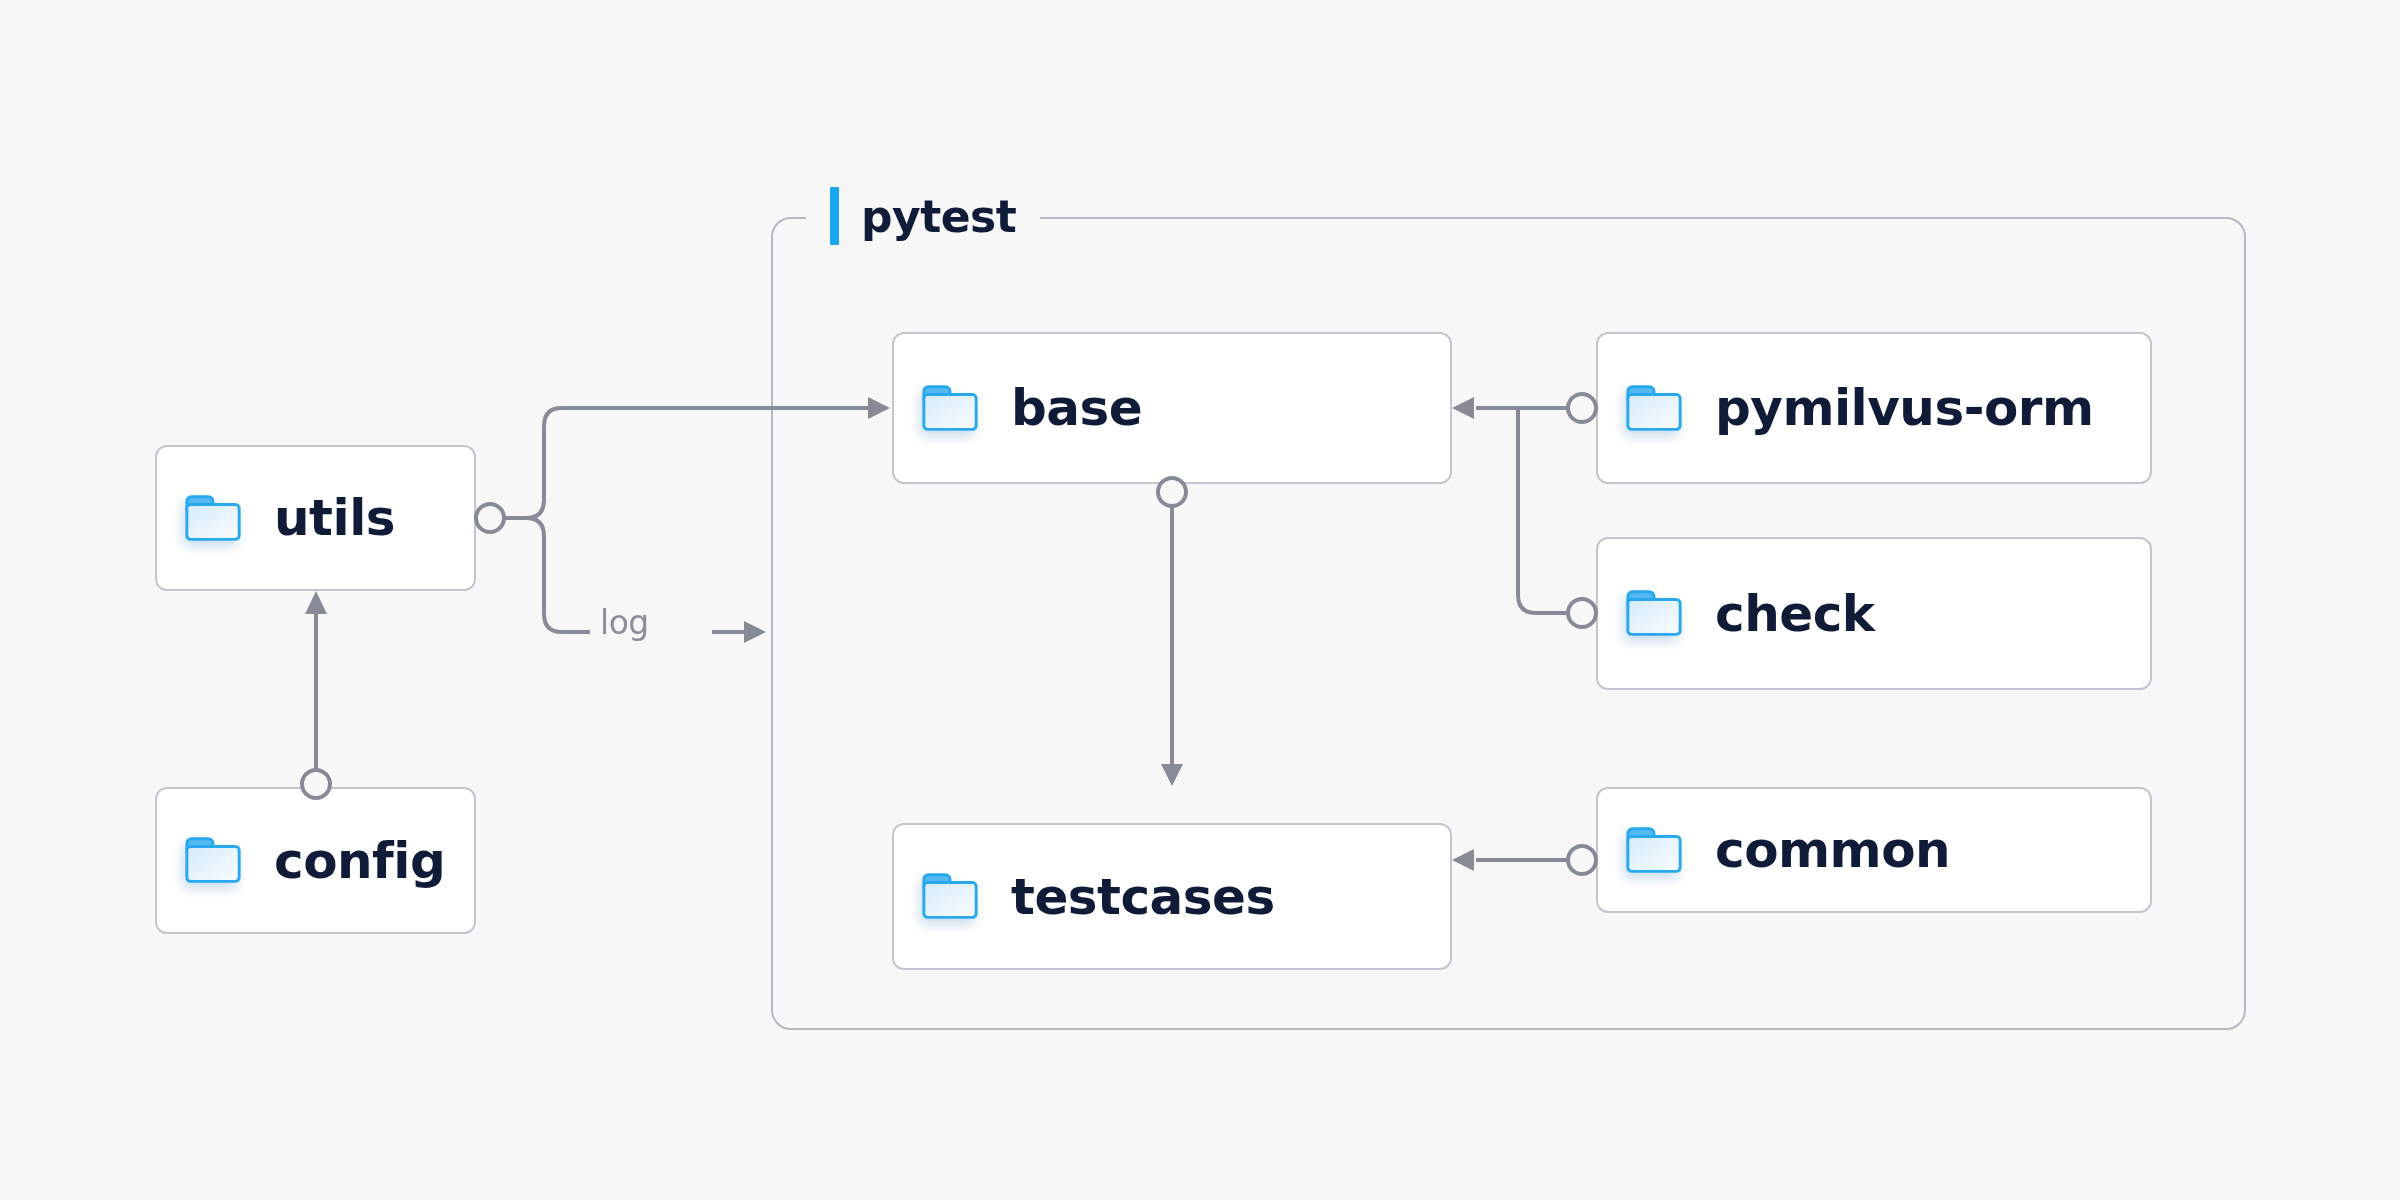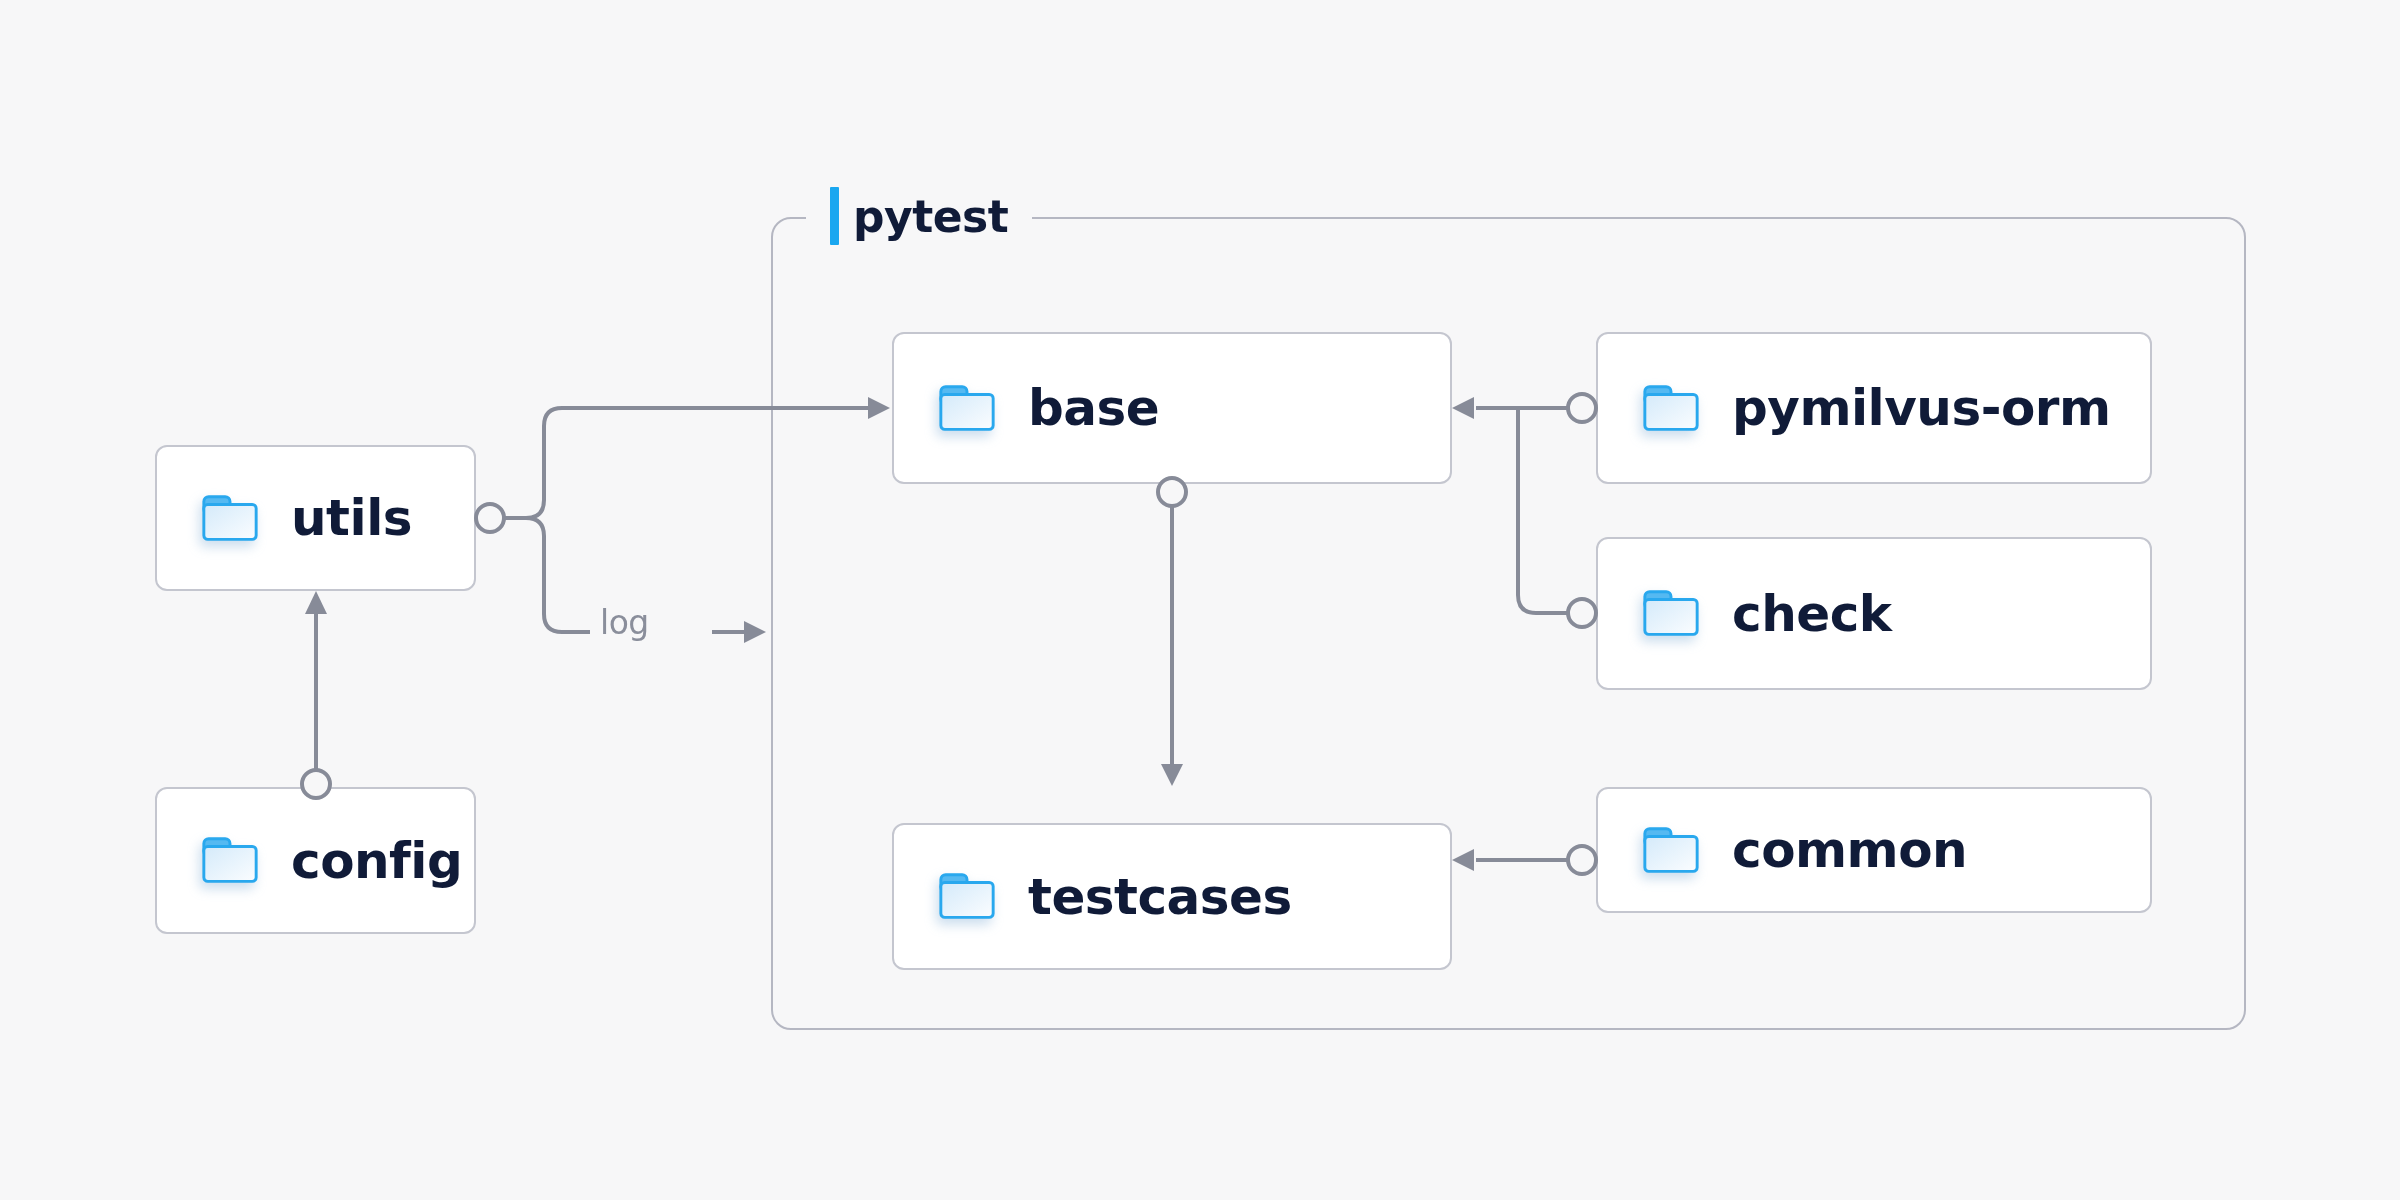--- a/index.html
+++ b/index.html
@@ -15,30 +15,30 @@
     position:relative;overflow:hidden;
   }
   .stage{position:absolute;inset:0;}
   
   .group{
     position:absolute;left:771px;top:217px;width:1475px;height:813px;
     border:2px solid var(--group-border);border-radius:20px;
   }
   .group-label{
     position:absolute;left:806px;top:183px;height:66px;z-index:3;
-    background:var(--bg);display:flex;align-items:center;gap:14px;padding:0 24px;
+    background:var(--bg);display:flex;align-items:center;gap:22px;padding:0 24px;
   }
   .accent-bar{width:9px;height:58px;background:var(--accent);border-radius:1px;}
   .group-label .gl-text{
     font-size:44px;font-weight:700;color:var(--text);letter-spacing:-0.5px;
   }
   
   .node{
     position:absolute;z-index:1;
-    display:flex;align-items:center;gap:30px;padding-left:42px;
+    display:flex;align-items:center;gap:30px;padding-left:25px;
     background:var(--box);border:2px solid var(--box-border);border-radius:12px;
   }
   .node .label{font-size:50px;font-weight:700;color:var(--text);letter-spacing:-0.5px;}
   .folder{flex:0 0 auto;filter:drop-shadow(-3px 6px 6px rgba(110,160,205,.35));}
   .n-utils    {left:155px;top:445px;width:321px;height:146px;}
   .n-config   {left:155px;top:787px;width:321px;height:147px;}
   .n-base     {left:892px;top:332px;width:560px;height:152px;}
   .n-pymilvus {left:1596px;top:332px;width:556px;height:152px;}
   .n-check    {left:1596px;top:537px;width:556px;height:153px;}
   .n-testcases{left:892px;top:787px;width:560px;height:147px;margin-top:36px;}

